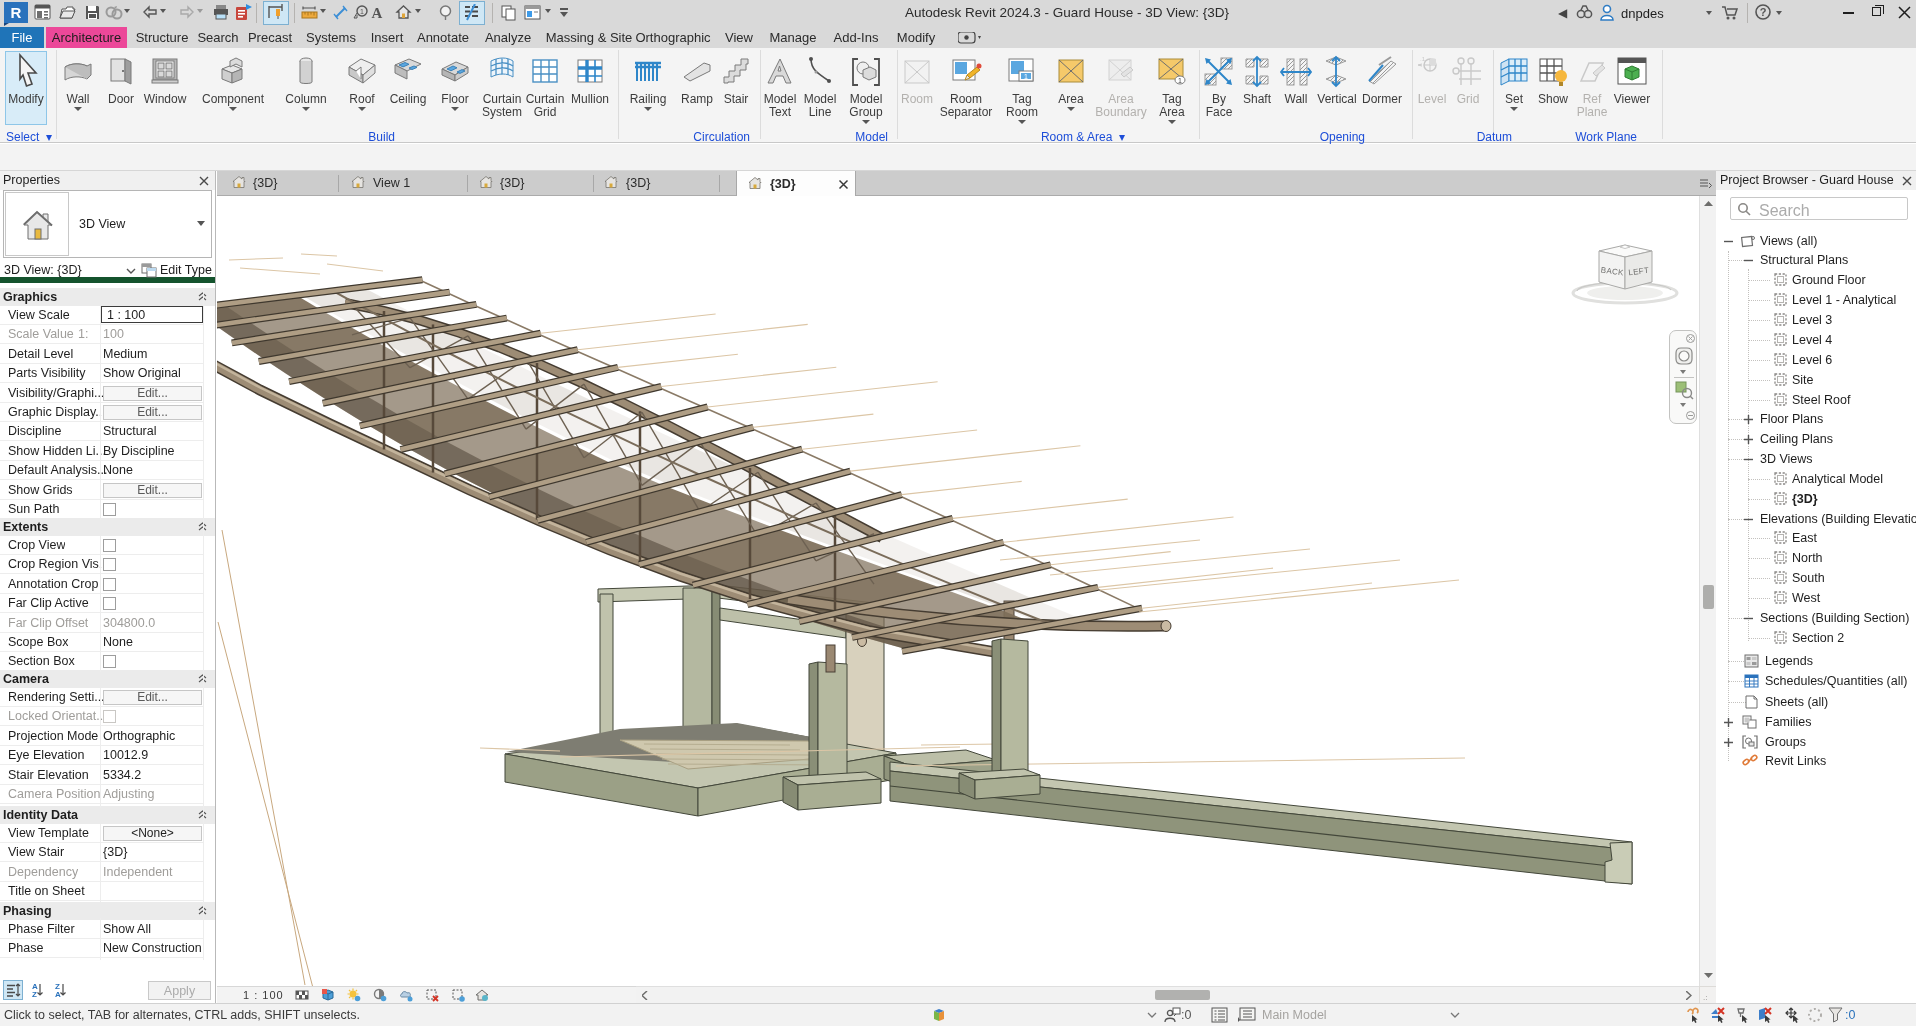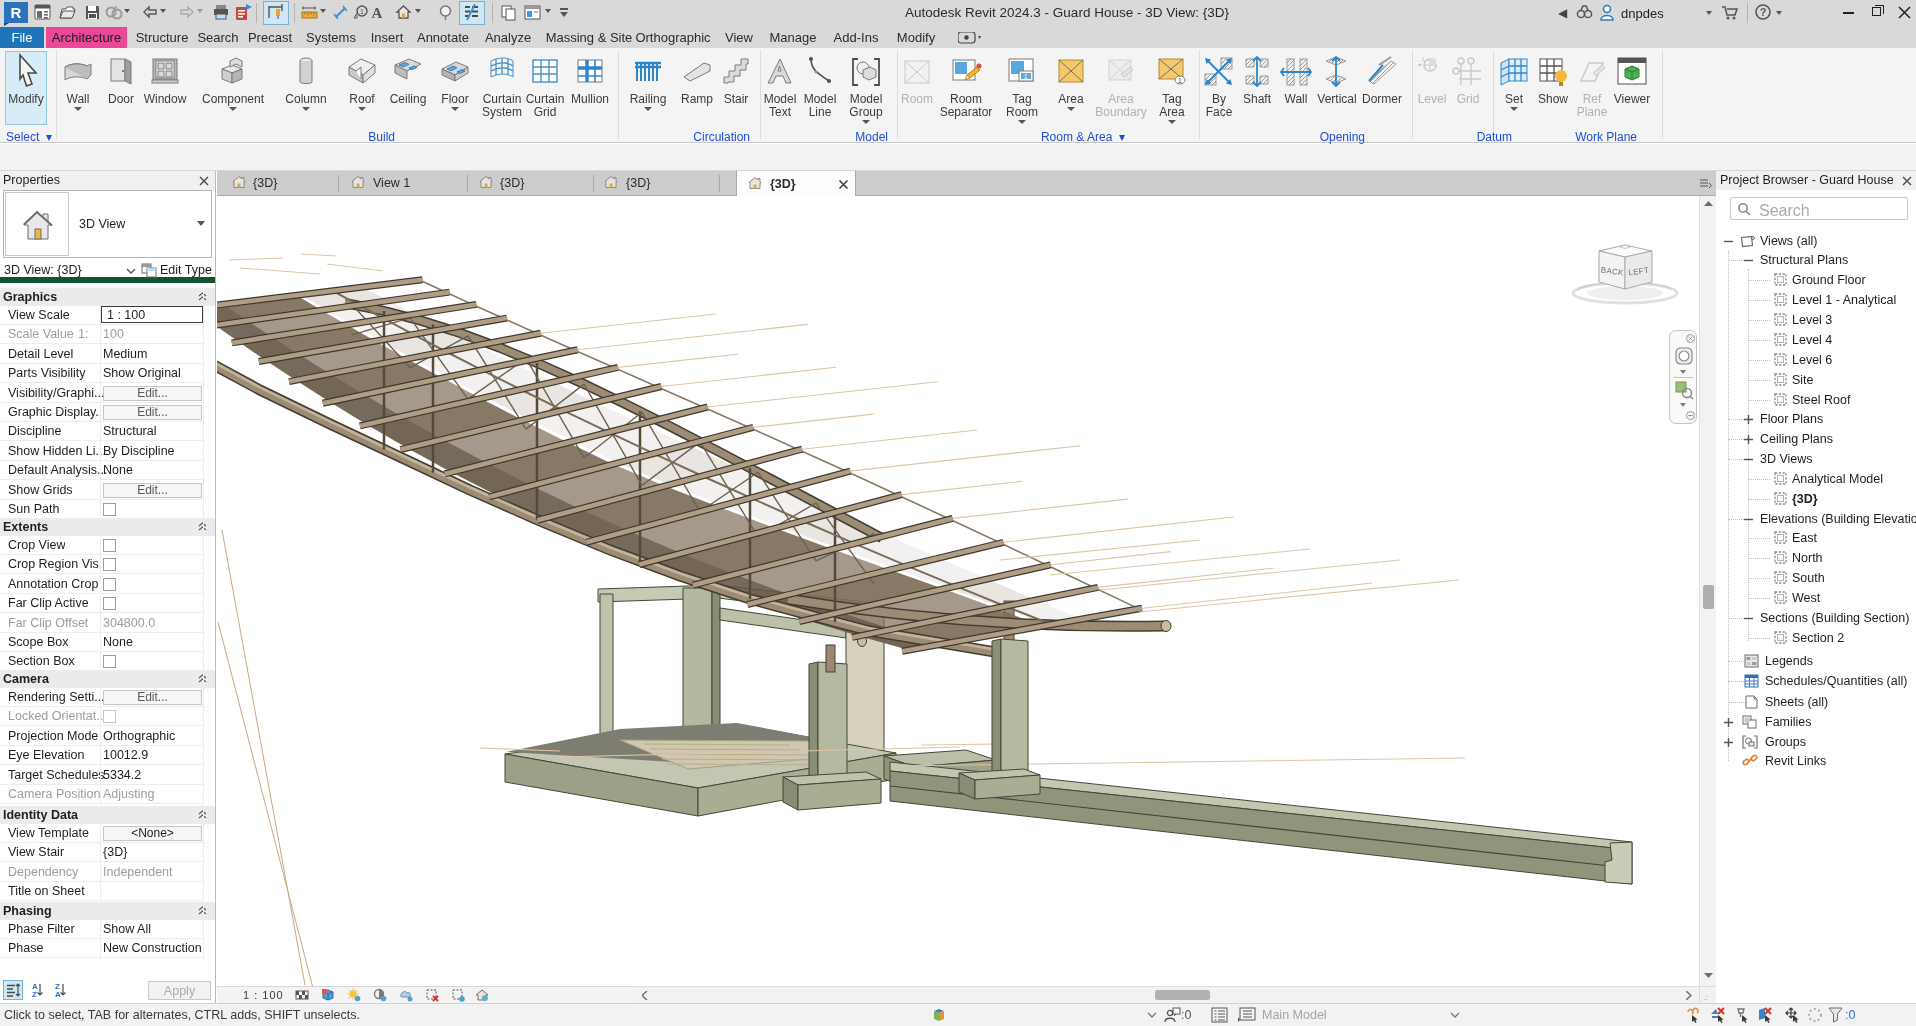--- a/index.html
+++ b/index.html
@@ -637,21 +637,21 @@
     </div>
     <div class="prow" style="top:555.8px;height:19px">
       <div class="lab">Projection Mode</div>
       <div class="val">Orthographic</div>
     </div>
     <div class="prow" style="top:575.1999999999999px;height:19px">
       <div class="lab">Eye Elevation</div>
       <div class="val">10012.9</div>
     </div>
     <div class="prow" style="top:594.5999999999999px;height:19px">
-      <div class="lab">Target Schedules</div>
+      <div class="lab">Stair Elevation</div>
       <div class="val">5334.2</div>
     </div>
     <div class="prow" style="top:613.9999999999999px;height:19px">
       <div class="lab gtx">Camera Position</div>
       <div class="val gtx">Adjusting</div>
     </div>
     <div class="phead" style="top:635px">Identity Data<svg style="position:absolute;right:8px;top:4px" width="9" height="10">
         <path d="M1 4 L4.5 1 L8 4 M1 8 L4.5 5 L8 8" stroke="#555" stroke-width="1.1" fill="none"></path>
       </svg></div>
     <div class="prow" style="top:653px;height:19px">

